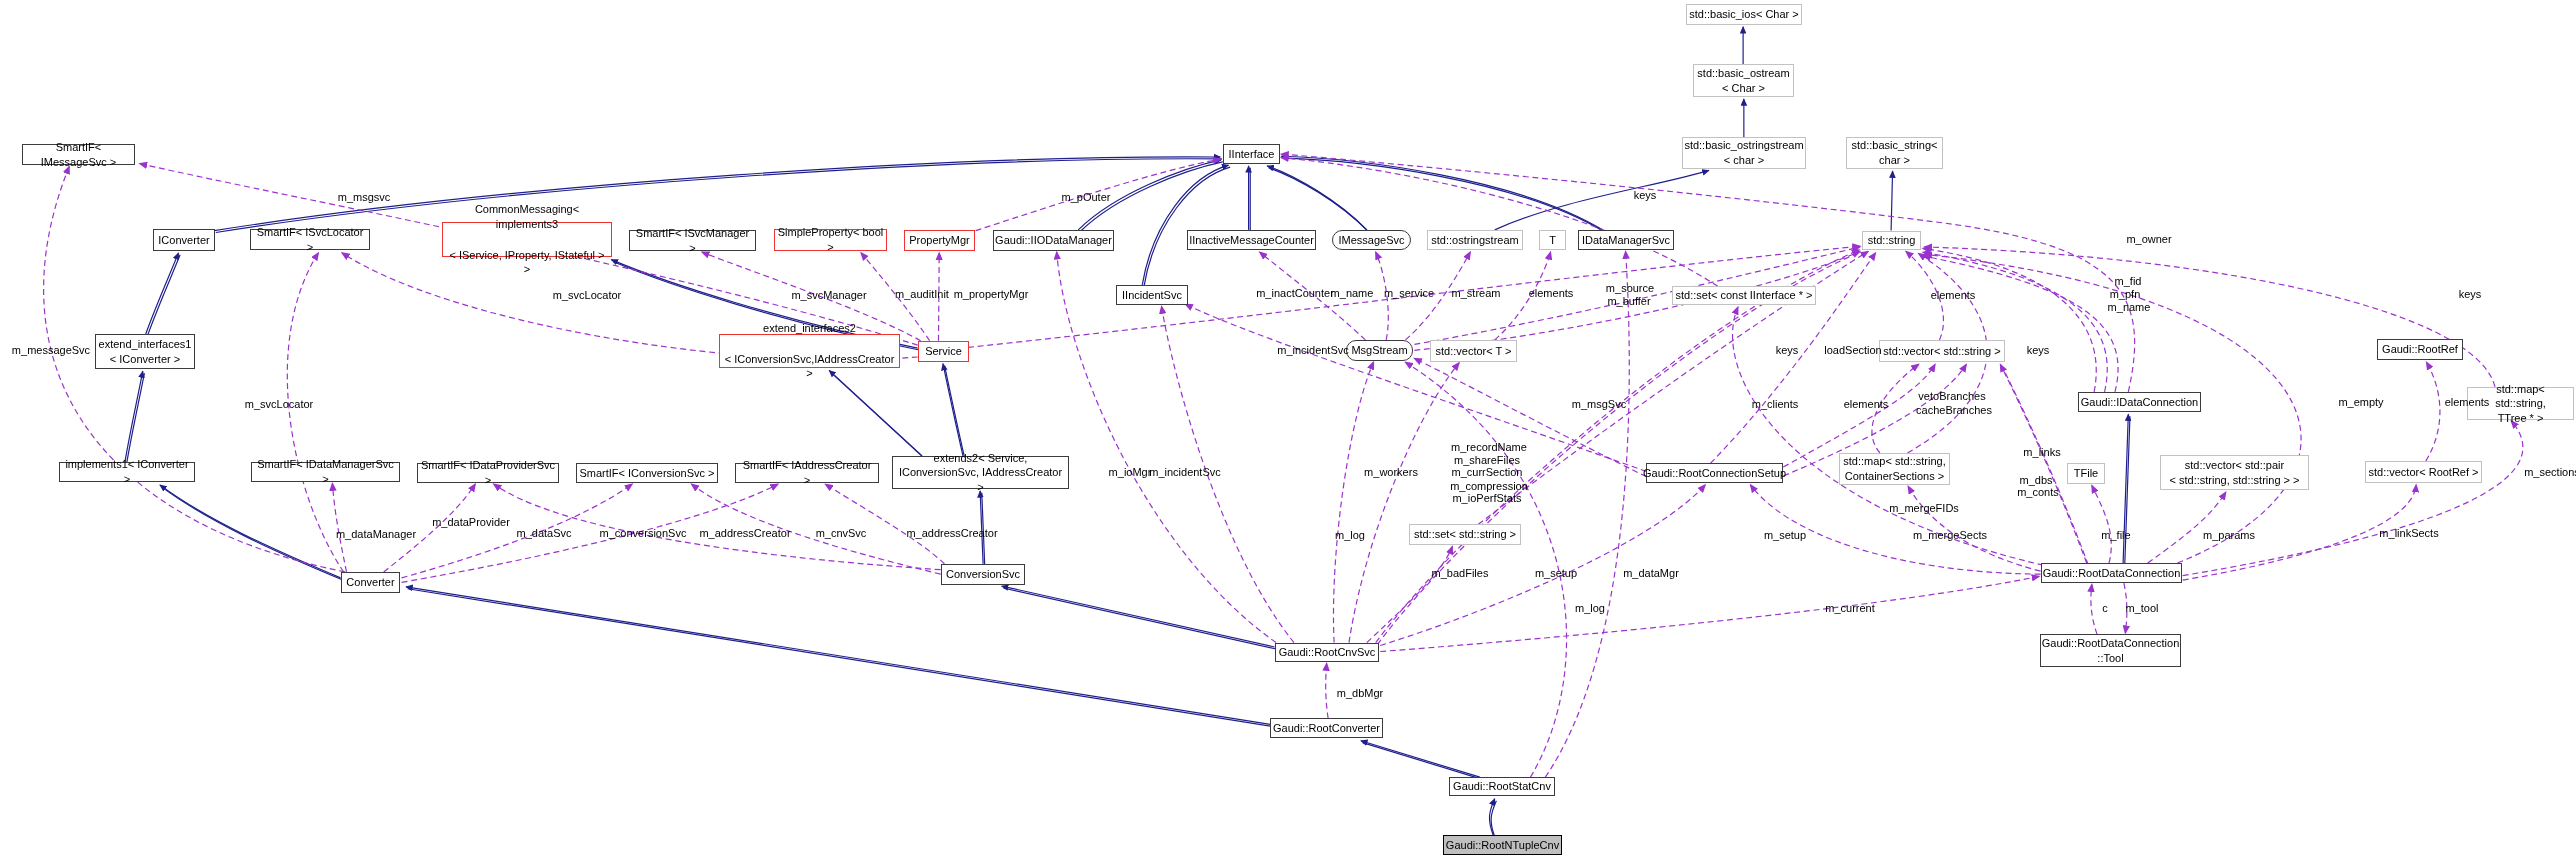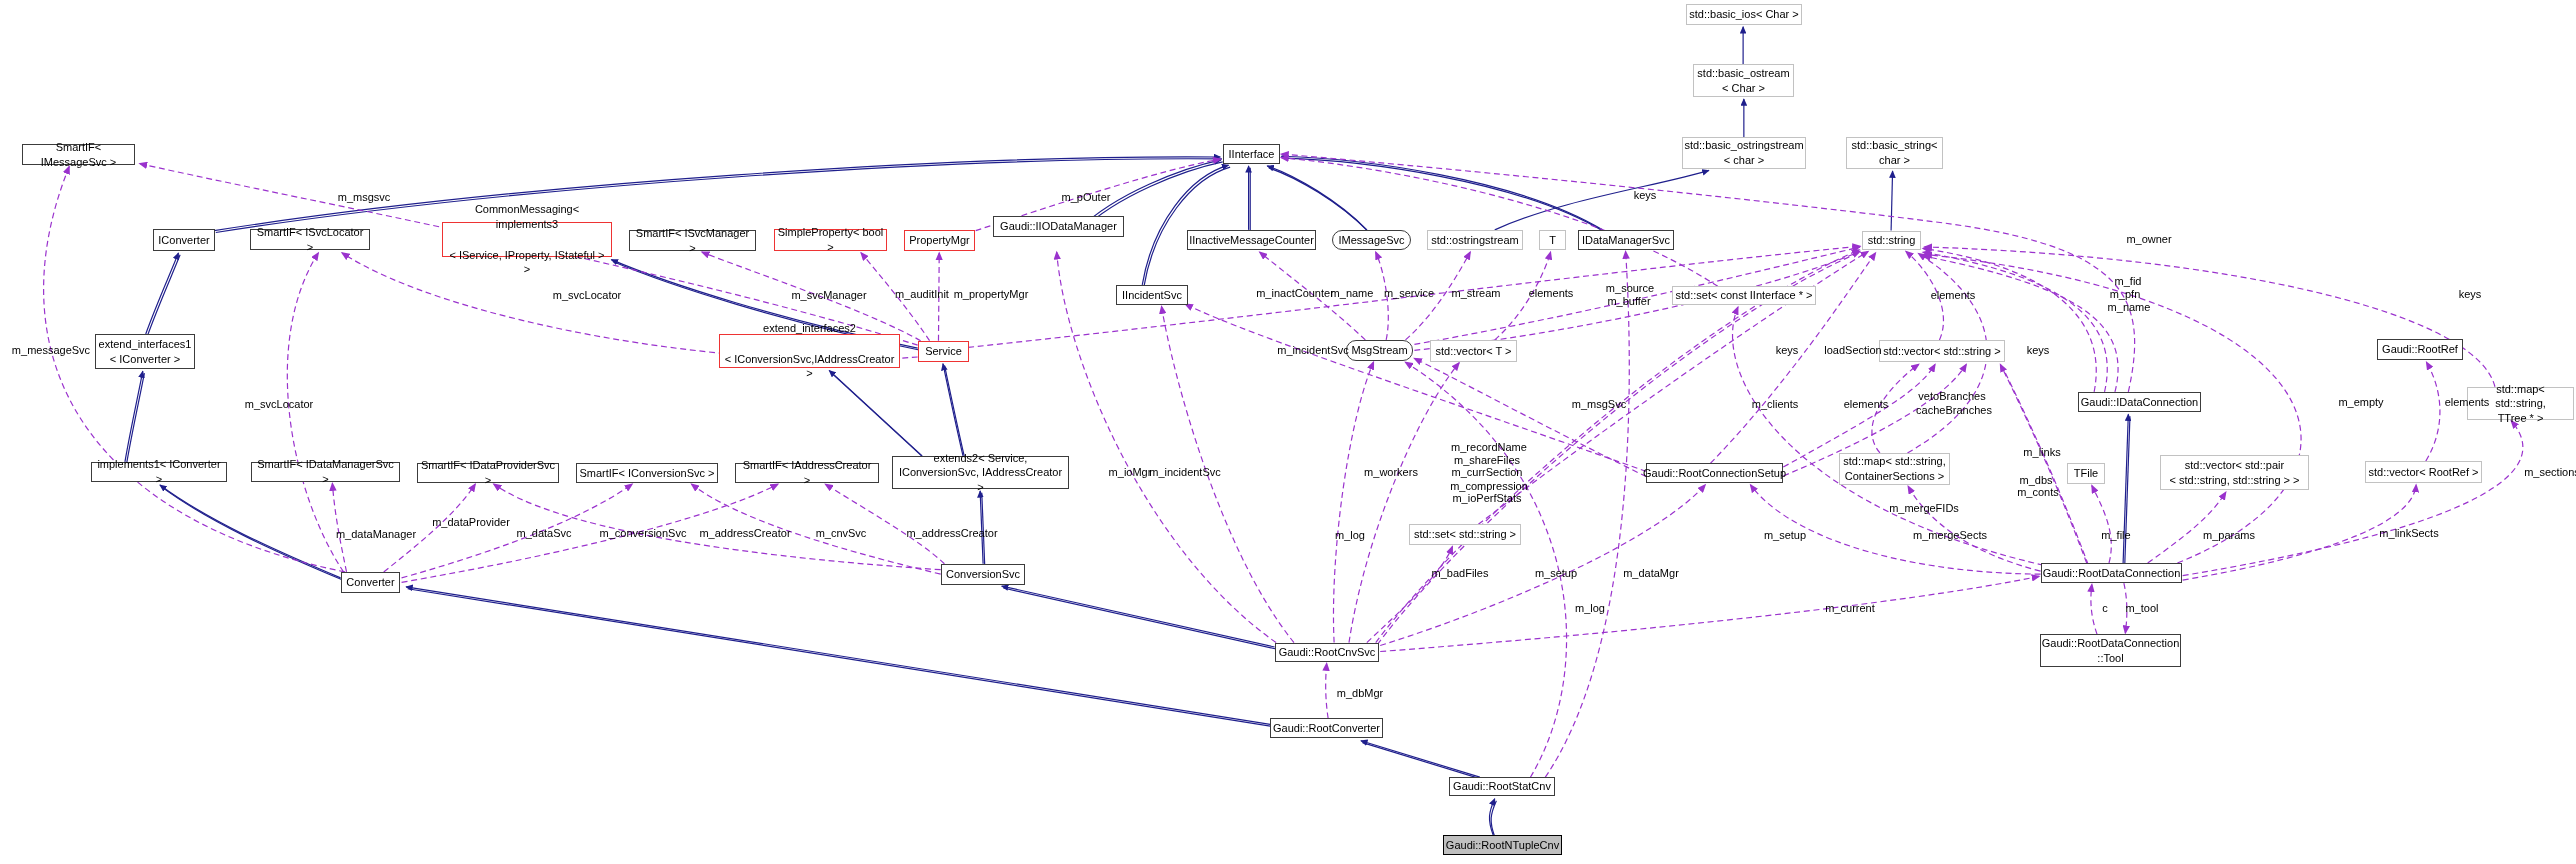--- a/index.html
+++ b/index.html
@@ -151,21 +151,21 @@
       </div>
       <div class="node " style="left: 629px; top: 230px; width: 127px; height: 21px;">
         <div>SmartIF&lt; ISvcManager &gt;</div>
       </div>
       <div class="node red" style="left: 774px; top: 229px; width: 113px; height: 21.6px;">
         <div>SimpleProperty&lt; bool &gt;</div>
       </div>
       <div class="node red" style="left: 904px; top: 230px; width: 71px; height: 21px;">
         <div>PropertyMgr</div>
       </div>
-      <div class="node " style="left: 993px; top: 216px; width: 131px; height: 21px;">
+      <div class="node " style="left: 993px; top: 230px; width: 121px; height: 21px;">
         <div>Gaudi::IIODataManager</div>
       </div>
       <div class="node " style="left: 1223px; top: 144px; width: 57px; height: 20px;">
         <div>IInterface</div>
       </div>
       <div class="node " style="left: 1116px; top: 285px; width: 72px; height: 20px;">
         <div>IIncidentSvc</div>
       </div>
       <div class="node " style="left: 1187px; top: 230px; width: 129px; height: 20px;">
         <div>IInactiveMessageCounter</div>
@@ -207,21 +207,21 @@
         <div>std::map&lt; std::string,</div>
         <div>TTree * &gt;</div>
       </div>
       <div class="node " style="left: 2078px; top: 392px; width: 123px; height: 20px;">
         <div>Gaudi::IDataConnection</div>
       </div>
       <div class="node " style="left: 95px; top: 334px; width: 100px; height: 35px;">
         <div>extend_interfaces1</div>
         <div>&lt; IConverter &gt;</div>
       </div>
-      <div class="node " style="left: 59px; top: 462px; width: 136px; height: 20px; margin-left: 32px;">
+      <div class="node " style="left: 59px; top: 462px; width: 136px; height: 20px;">
         <div>implements1&lt; IConverter &gt;</div>
       </div>
       <div class="node " style="left: 251px; top: 462px; width: 149px; height: 20px;">
         <div>SmartIF&lt; IDataManagerSvc &gt;</div>
       </div>
       <div class="node " style="left: 417px; top: 463px; width: 142px; height: 20px;">
         <div>SmartIF&lt; IDataProviderSvc &gt;</div>
       </div>
       <div class="node " style="left: 576px; top: 463px; width: 142px; height: 20px;">
         <div>SmartIF&lt; IConversionSvc &gt;</div>

